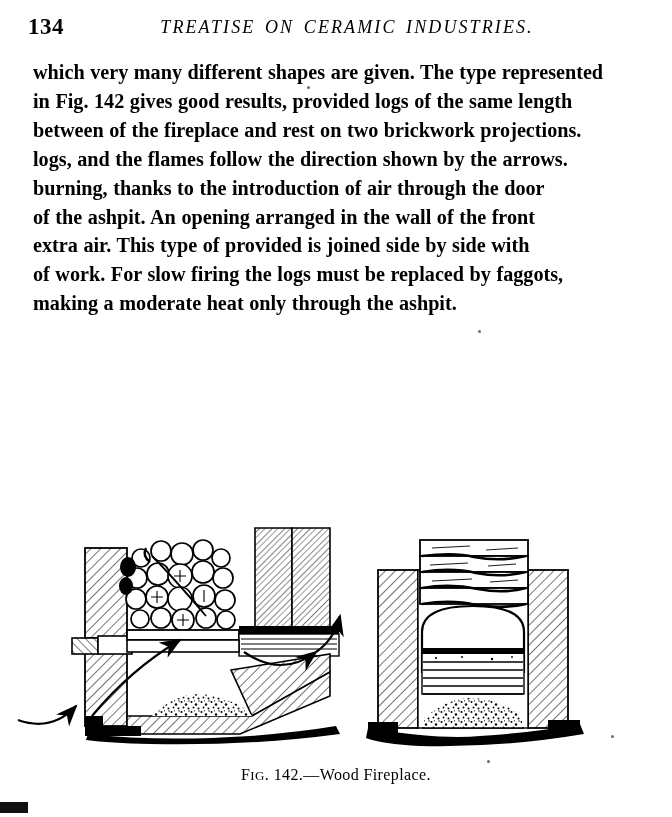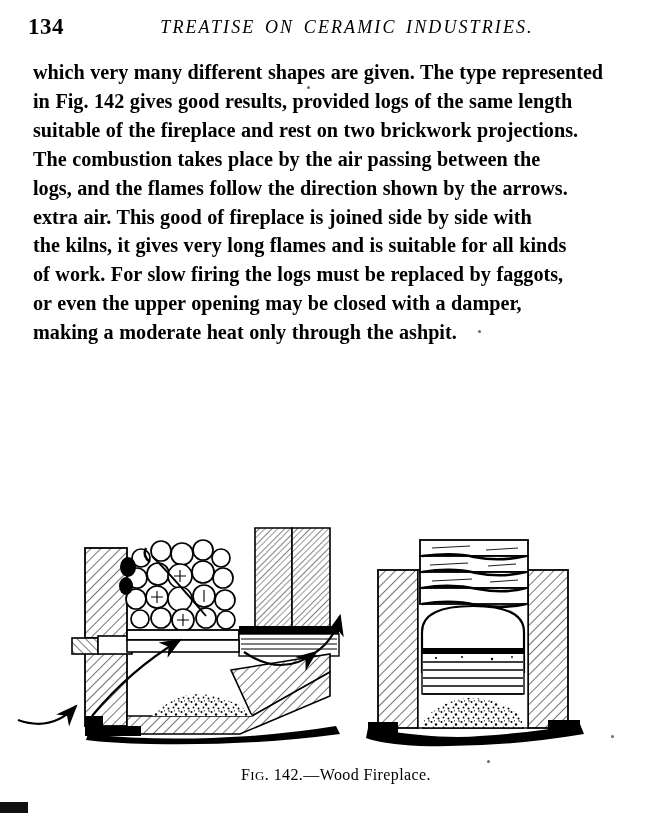--- a/index.html
+++ b/index.html
@@ -121,27 +121,26 @@
 <div class="page">
 
   <div class="running-head">
     <div class="folio">134</div>
     <div class="head-title">TREATISE ON CERAMIC INDUSTRIES.</div>
   </div>
 
   <div class="body-text">
     <span class="ln"><span class="ink-heavy">which very many different shapes are given.   The type represented</span></span>
     <span class="ln"><span class="ink-heavy">in Fig. 142 gives good results, provided logs of the same length</span></span>
-    <span class="ln"><span class="ink-heavy">suitable of the fireplace and rest on two brickwork projections.</span></span>
-    <span class="ln"><span class="ink-heavy">The combustion takes place by the air passing between the</span></span>
+    <span class="ln"><span class="ink-heavy">between of the fireplace and rest on two brickwork projections.</span></span>
     <span class="ln"><span class="ink-heavy">logs, and the flames follow the direction shown by the arrows.</span></span>
-    <span class="ln"><span class="ink-heavy">extra air.  This good of fireplace is joined side by side with</span></span>
-    <span class="ln"><span class="ink-heavy">the kilns, it gives very long flames and is suitable for all kinds</span></span>
+    <span class="ln"><span class="ink-heavy">burning, thanks to the introduction of air through the door</span></span>
+    <span class="ln"><span class="ink-heavy">of the ashpit.  An opening arranged in the wall of the front</span></span>
+    <span class="ln"><span class="ink-heavy">extra air.  This type of provided is joined side by side with</span></span>
     <span class="ln"><span class="ink-heavy">of work.  For slow firing the logs must be replaced by faggots,</span></span>
-    <span class="ln"><span class="ink-heavy">or even the upper opening may be closed with a damper,</span></span>
     <span class="ln last"><span class="ink-heavy">making a moderate heat only through the ashpit.</span></span>
   </div>
 
   <div class="figure">
     <svg width="672" height="230" viewBox="0 0 672 230" xmlns="http://www.w3.org/2000/svg">
       <defs>
 
         <pattern id="hatchA" width="7" height="7" patternUnits="userSpaceOnUse" patternTransform="rotate(45)">
           <rect width="7" height="7" fill="#ffffff"></rect>
           <line x1="0" y1="0" x2="0" y2="7" stroke="#000000" stroke-width="1.1"></line>

